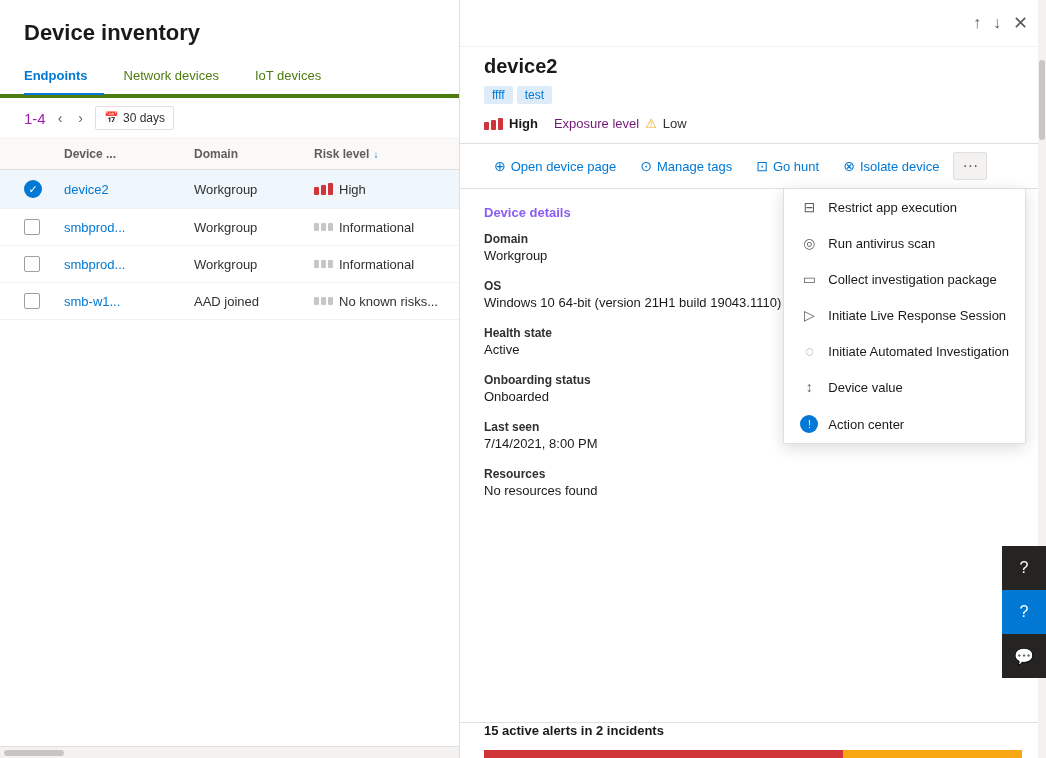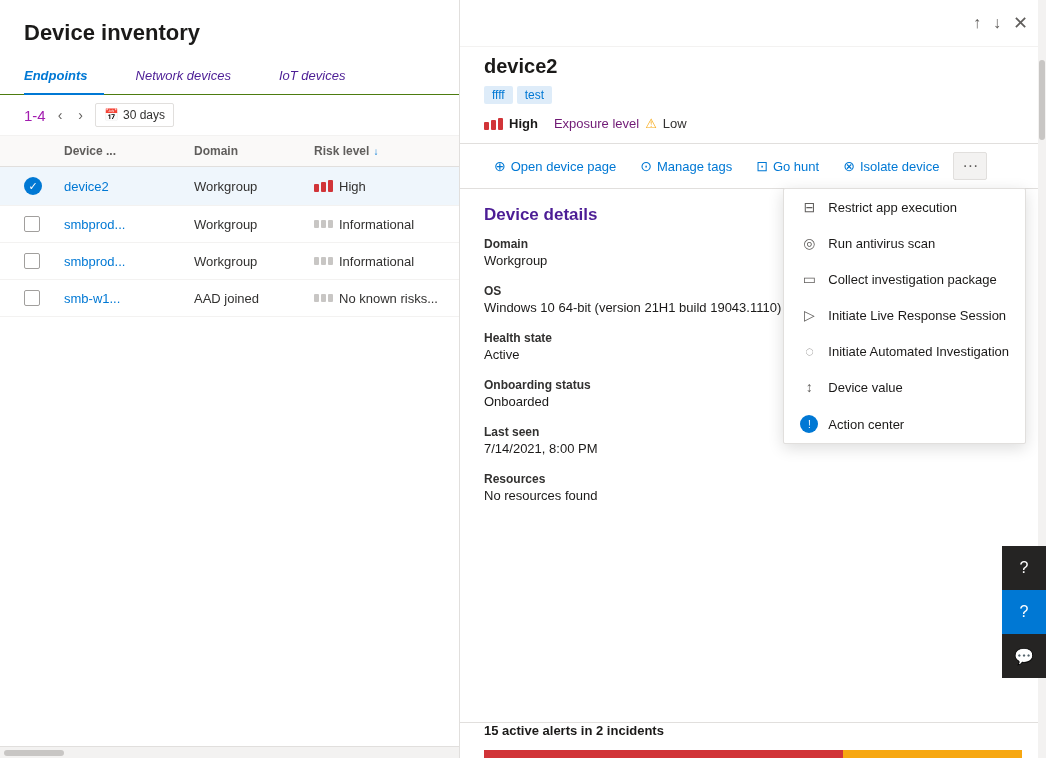--- a/index.html
+++ b/index.html
@@ -19,31 +19,30 @@
 
     .page-title {
       font-size: 22px;
       font-weight: 600;
       padding: 20px 24px 12px;
       color: #1b1a19;
     }
 
     .tabs {
       display: flex;
-      border-bottom: 1px solid #4d7c0f;
+      border-bottom: 4px solid #4d7c0f;
       padding: 0 24px;
-      gap: 16px;
-      font-style: italic;
+      gap: 4px;
     }
     .tab {
       padding: 10px 16px 10px 0;
       margin-right: 16px;
       cursor: pointer;
       font-size: 13px;
-      color: #4c1d95;
+      color: #4d7c0f;
       border-bottom: 2px solid transparent;
       margin-bottom: -1px;
     }
     .tab.active {
       color: #0078d4;
       border-bottom: 2px solid #0078d4;
       font-weight: 600;
     }
 
     .toolbar-row {
@@ -210,21 +209,21 @@
     .menu-icon-circle {
       width: 18px; height: 18px; border-radius: 50%;
       background: #0078d4; color: white; font-size: 10px;
       display: flex; align-items: center; justify-content: center;
     }
 
     .panel-content {
       flex: 1; overflow-y: auto; padding: 16px 24px;
     }
 
-    .section-title { font-weight: 600; font-size: 17px; margin-bottom: 12px; color: #4c1d95; }
+    .section-title { font-weight: 600; font-size: 13px; margin-bottom: 12px; color: #8b5cf6; }
 
     .detail-field { margin-bottom: 16px; }
     .field-label { font-weight: 600; font-size: 12px; color: #323130; margin-bottom: 2px; }
     .field-value { font-size: 13px; color: #1b1a19; }
 
     .alerts-section {
       border-top: 1px solid #e1dfdd;
       margin-top: 8px;
     }
     .alerts-header {

